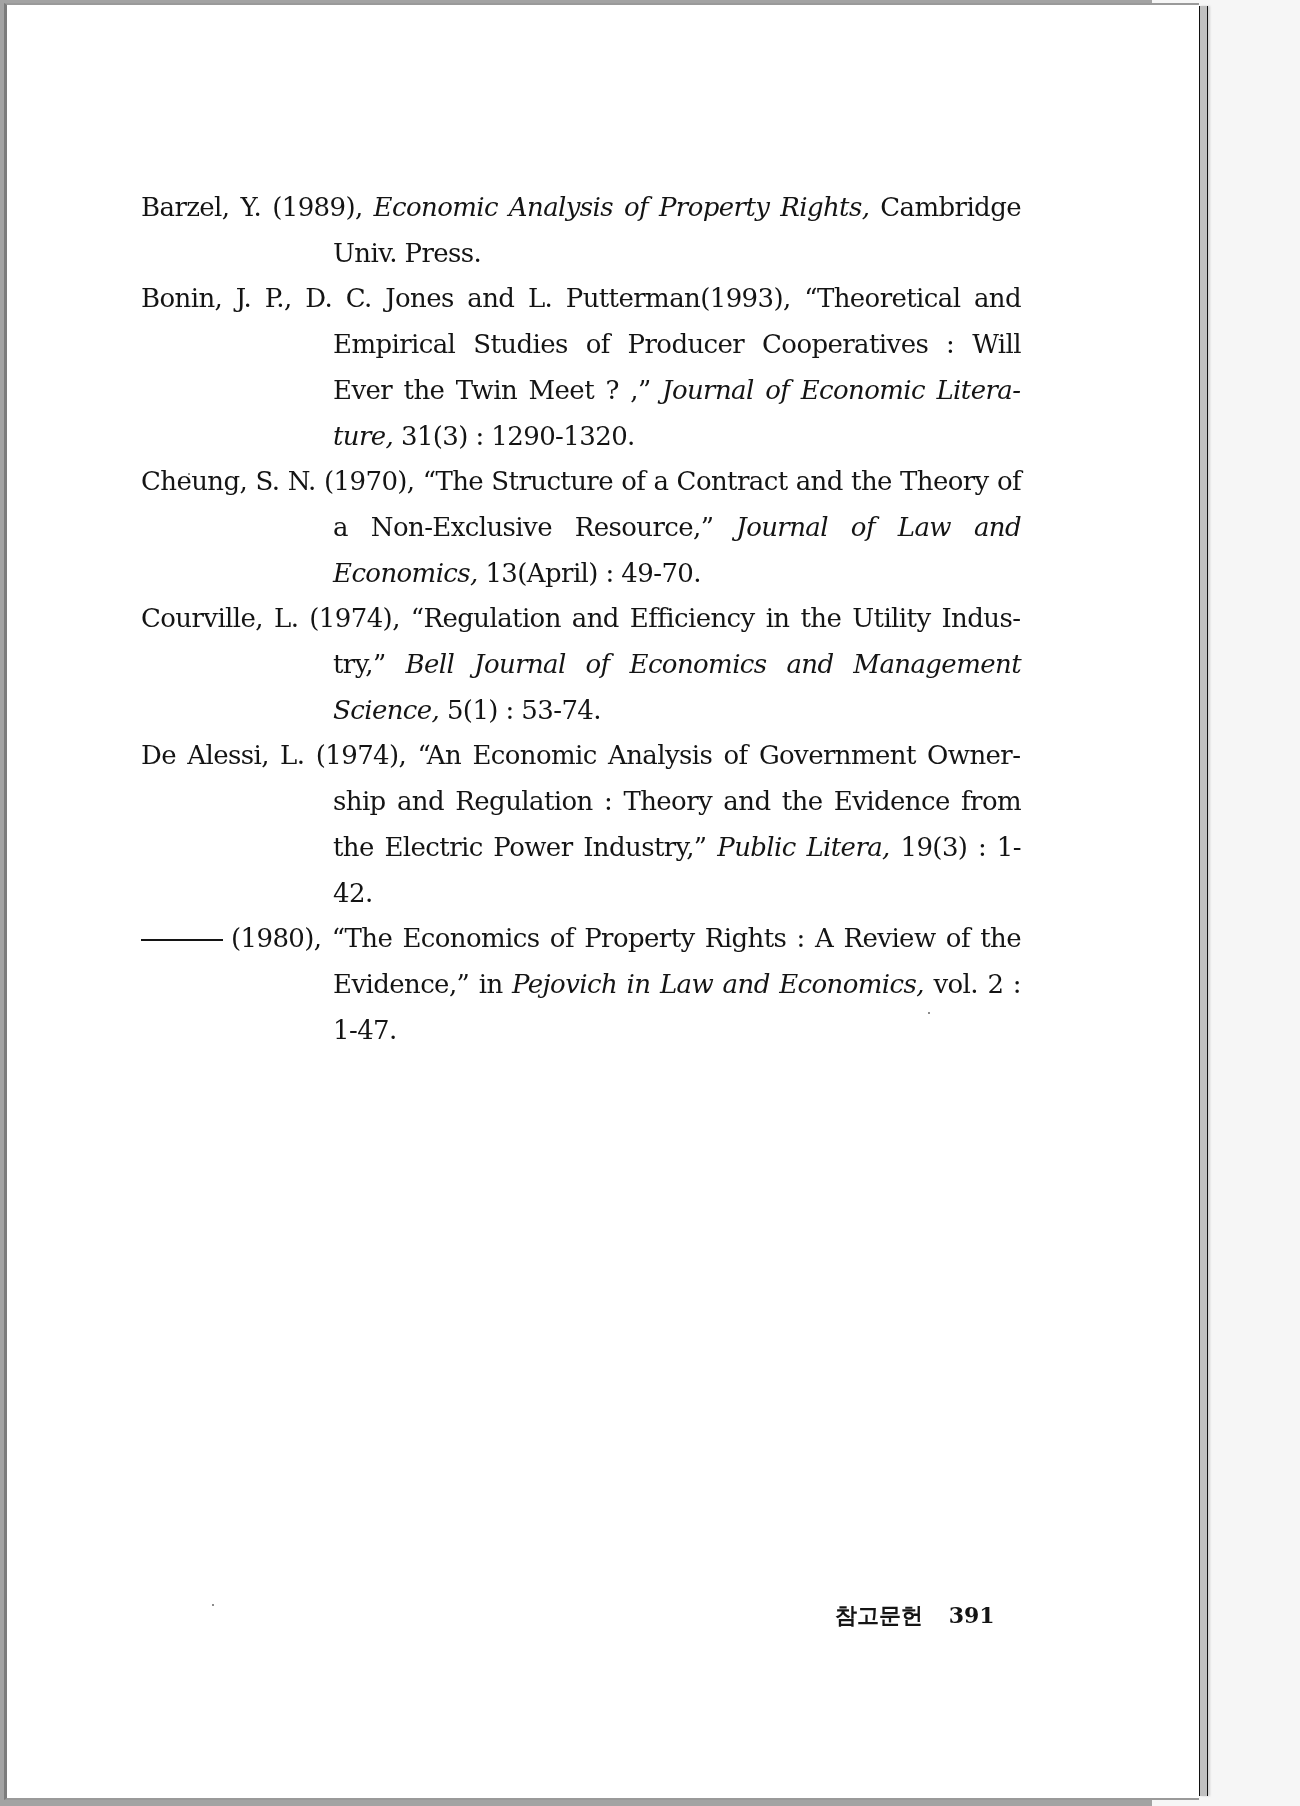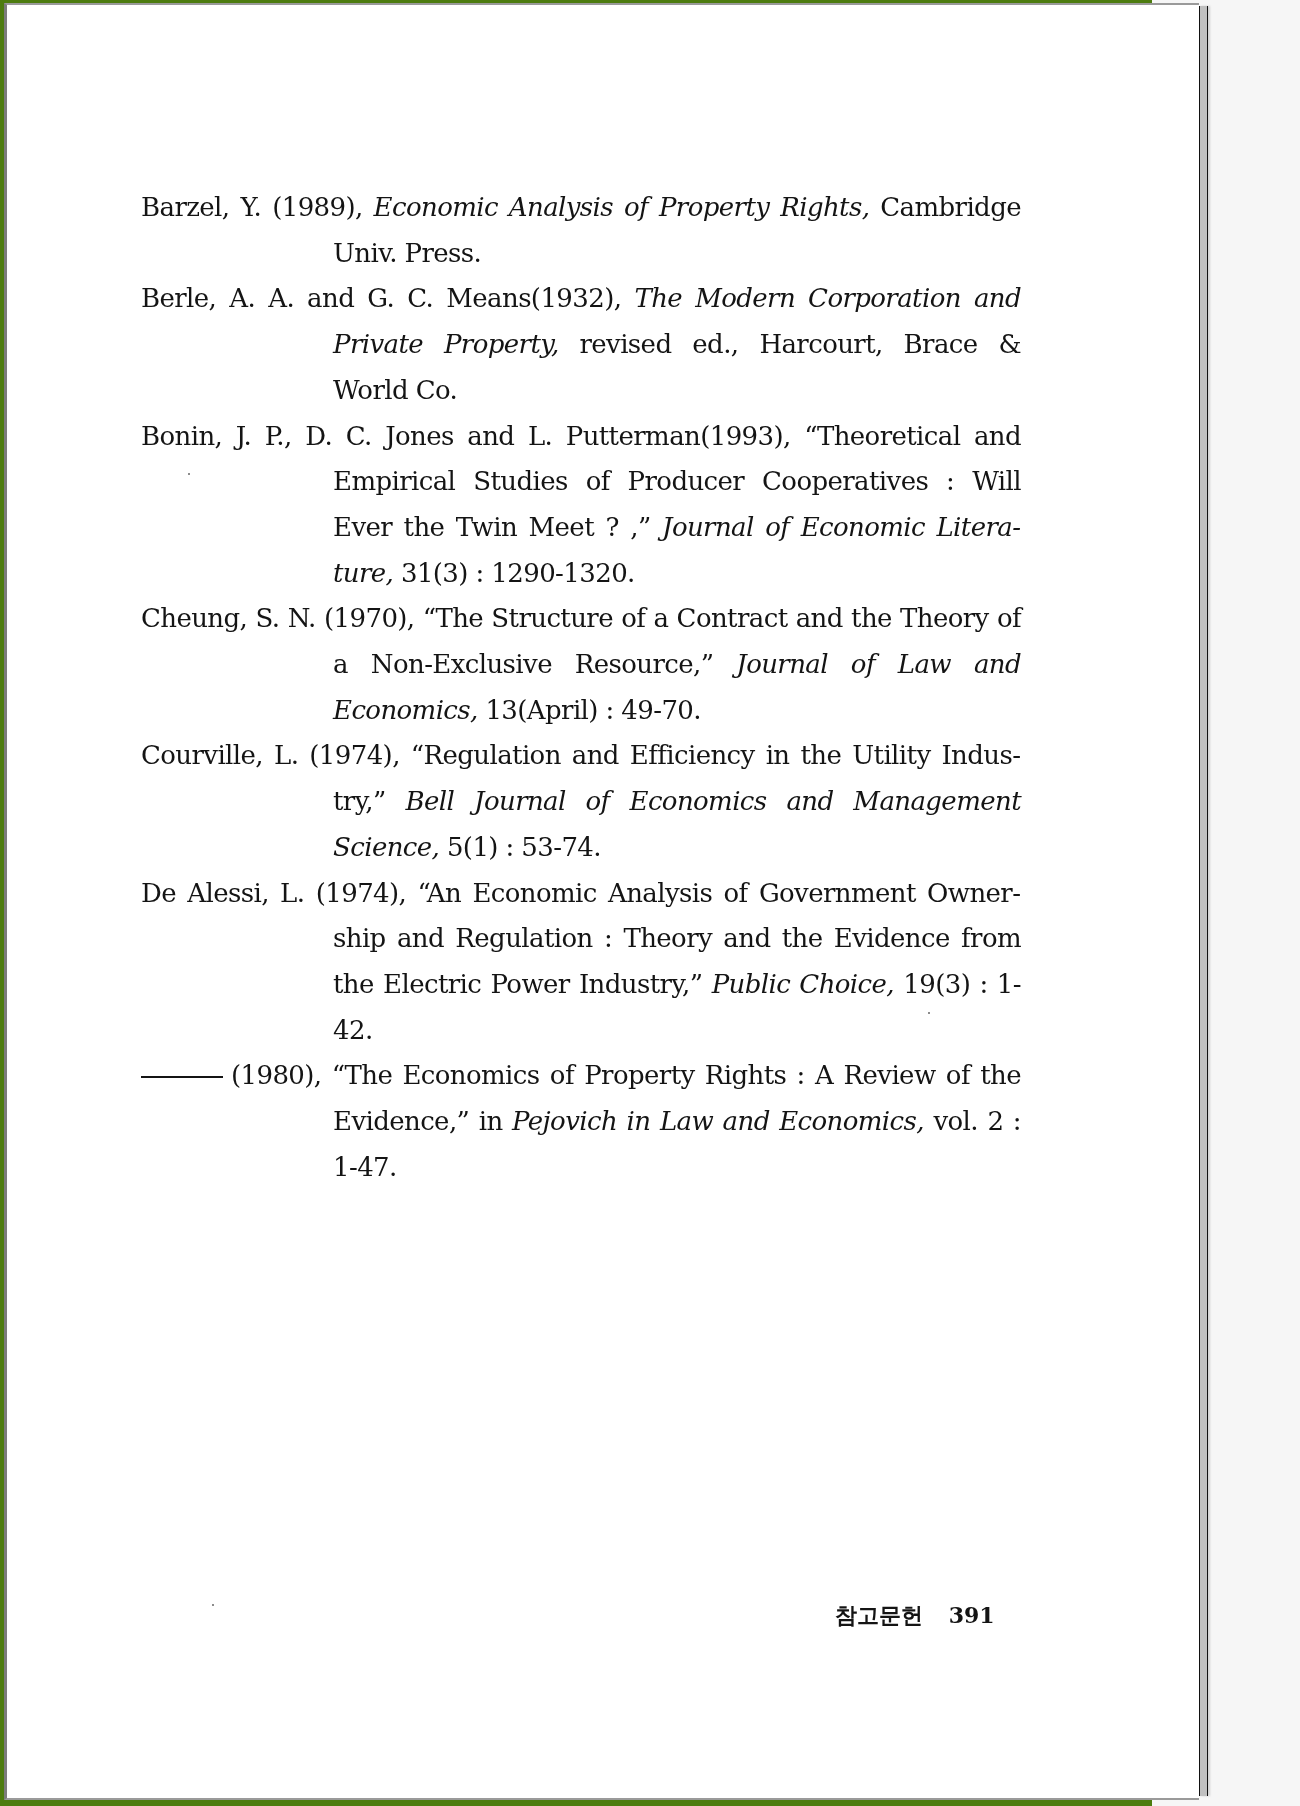--- a/index.html
+++ b/index.html
@@ -7,21 +7,21 @@
     padding: 0;
     width: 1300px;
     height: 1806px;
     background: #f6f6f6;
     overflow: hidden;
   }
   .viewer {
     position: relative;
     width: 1152px;
     height: 1806px;
-    background: #4d7c0f;
+    background: #a3a3a3;
   }
   .page {
     position: absolute;
     left: 4px;
     top: 3px;
     width: 1195px;
     height: 1797px;
     background: #ffffff;
     border-top: 2px solid #9a9a9a;
     border-left: 3px solid #7c7c7c;
@@ -85,25 +85,24 @@
 </style>
 </head>
 <body>
 
 <div class="viewer">
   <div class="page"></div>
   <div class="spine"></div>
 
   <div class="refs" id="refs">
       <div class="ref"><span>Barzel, Y. (1989), </span><span class="it">Economic Analysis of Property Rights,</span><span> Cambridge Univ. Press.</span></div>
-      <div class="ref"><span>Berle, A. A. and G. C. Means(1932), </span><span class="it">The Modern Corporation and Private Property,</span><span> revised ed., Harcourt, Brace &amp; World Co.</span></div>
       <div class="ref"><span>Bonin, J. P., D. C. Jones and L. Putterman(1993), “Theoretical and Empirical Studies of Producer Cooperatives : Will Ever the Twin Meet ? ,” </span><span class="it">Journal of Economic Litera­ture,</span><span> 31(3) : 1290-1320.</span></div>
       <div class="ref"><span>Cheung, S. N. (1970), “The Structure of a Contract and the Theory of a Non-Exclusive Resource,” </span><span class="it">Journal of Law and Economics,</span><span> 13(April) : 49-70.</span></div>
       <div class="ref"><span>Courville, L. (1974), “Regulation and Efficiency in the Utility Indus­try,” </span><span class="it">Bell Journal of Economics and Management Science,</span><span> 5(1) : 53-74.</span></div>
-      <div class="ref"><span>De Alessi, L. (1974), “An Economic Analysis of Government Owner­ship and Regulation : Theory and the Evidence from the Electric Power Industry,” </span><span class="it">Public Choice,</span><span> 19(3) : 1-42.</span></div>
+      <div class="ref"><span>De Alessi, L. (1974), “An Economic Analysis of Government Owner­ship and Regulation : Theory and the Evidence from the Electric Power Industry,” </span><span class="it">Public Litera,</span><span> 19(3) : 1-42.</span></div>
       <div class="ref"><span class="dash"></span><span>(1980), “The Economics of Property Rights : A Review of the Evidence,” in </span><span class="it">Pejovich in Law and Economics,</span><span> vol. 2 : 1-47.</span></div>
     </div>
 
   <div class="footer">
     <span>참고문헌</span>
     <span class="pagenum">391</span>
   </div>
 
   <div class="speck" style="left:188px;top:473px;"></div>
   <div class="speck" style="left:212px;top:1604px;"></div>

